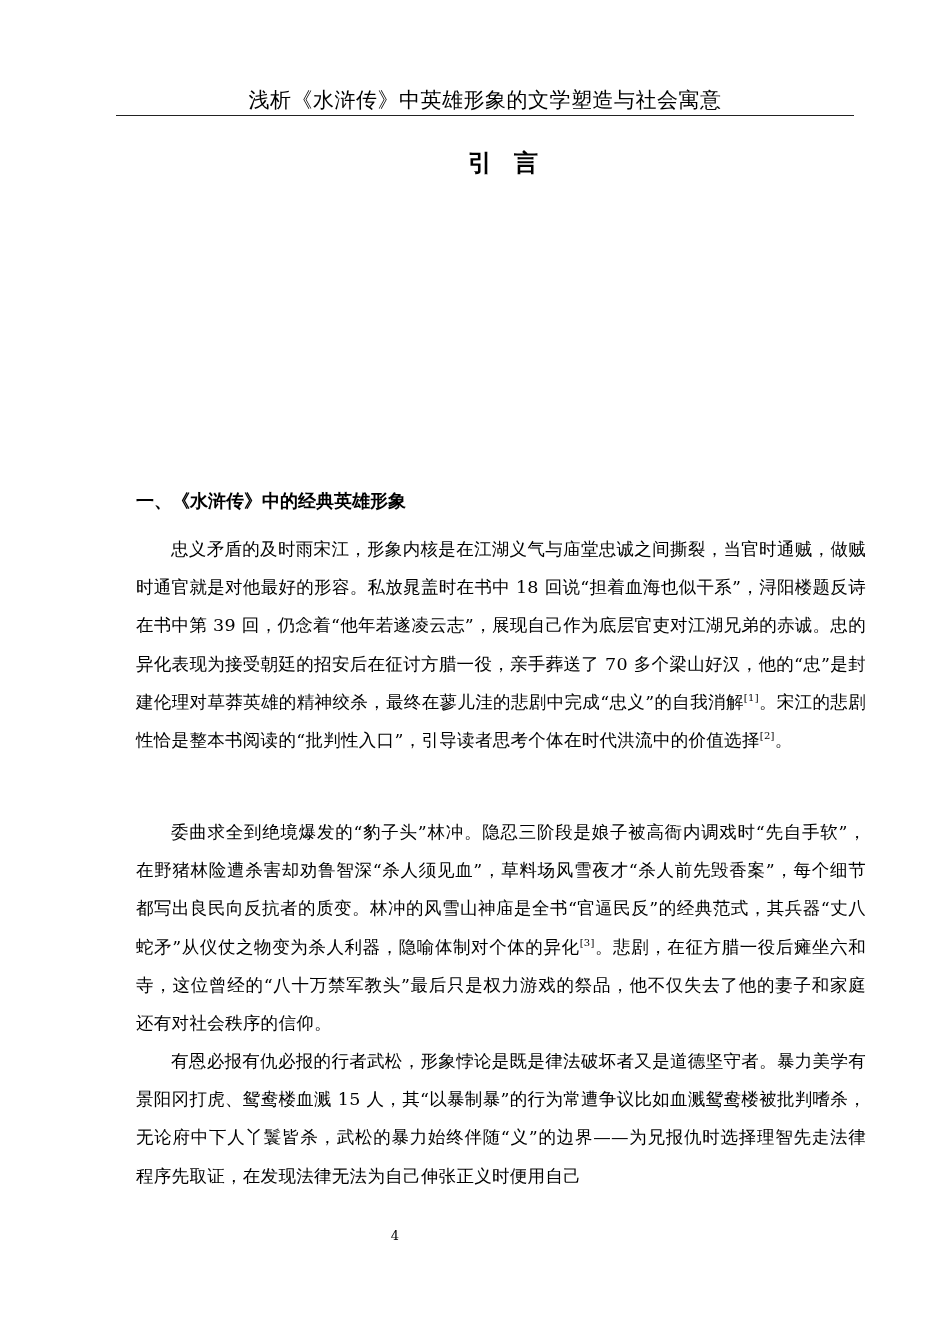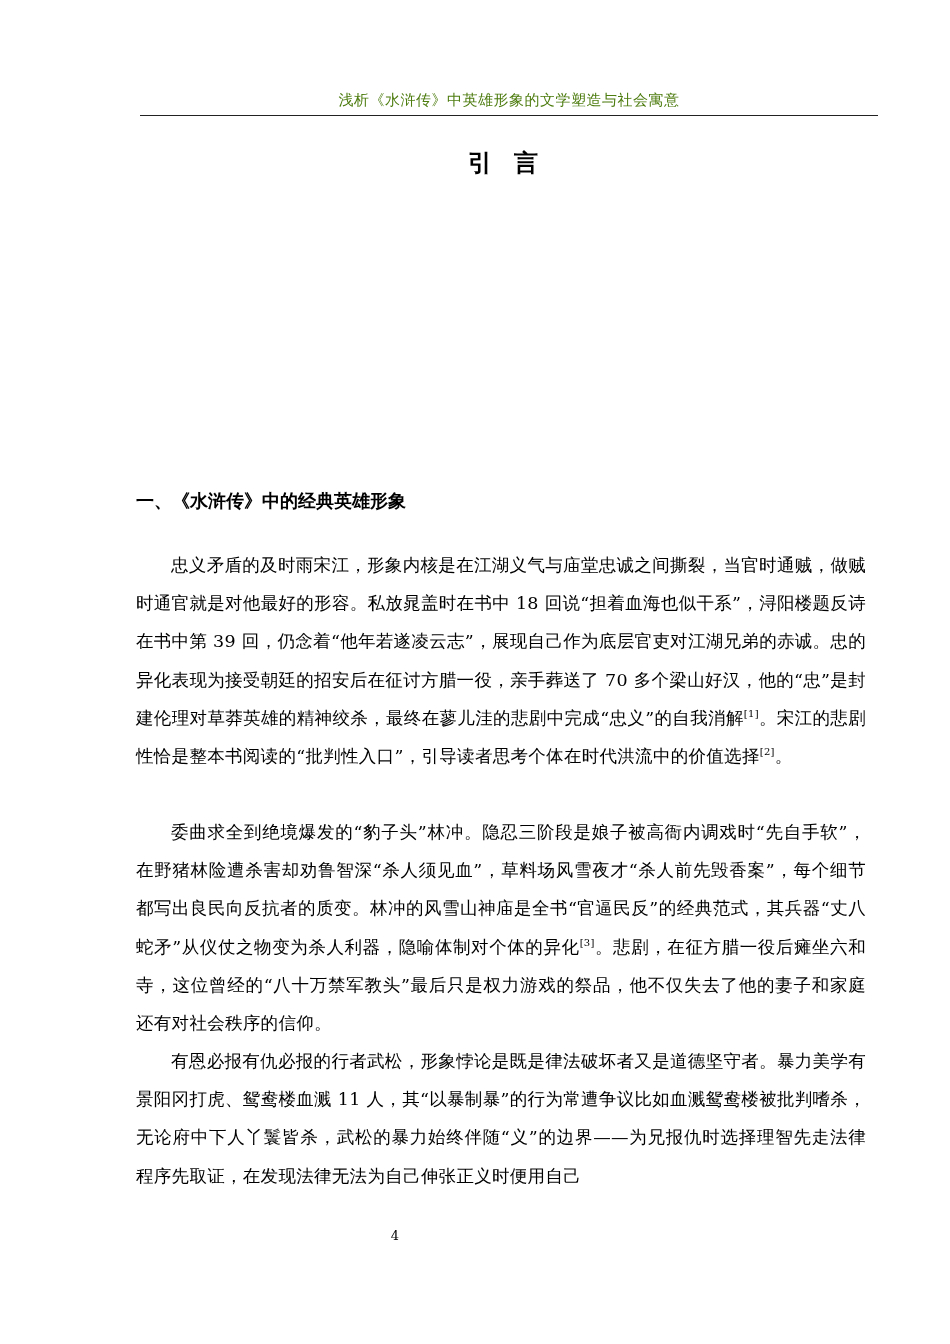--- a/index.html
+++ b/index.html
@@ -17,29 +17,29 @@
     }
     .page {
       position: absolute;
       left: 0; top: 0;
       width: 950px;
       height: 1344px;
       background: #ffffff;
     }
     .running-header {
       position: absolute;
-      left: 140px;
+      left: 116px;
       top: 88px;
       width: 738px;
       height: 27px;
       text-align: center;
-      font-size: 15px;
+      font-size: 21px;
       line-height: 24px;
       letter-spacing: 0.5px;
-      color: #4d7c0f;
+      color: #000000;
       border-bottom: 1.5px solid #222;
     }
     .section-title {
       position: absolute;
       left: 0;
       top: 146px;
       width: 950px;
       text-align: center;
       font-family: "DejaVu Sans", "Liberation Sans", sans-serif;
       font-weight: bold;
@@ -88,27 +88,27 @@
 
 <div class="page">
 
   <div class="running-header">浅析《水浒传》中英雄形象的文学塑造与社会寓意</div>
 
   <div class="section-title">引言</div>
 
 
   <div class="chapter-heading">一、《水浒传》中的经典英雄形象</div>
 
-  <div class="body-para" style="top:546px;">
+  <div class="body-para" style="top:530px;">
     <span>忠义矛盾的及时雨宋江，形象内核是在江湖义气与庙堂忠诚之间撕裂，当官时通贼，做贼时通官就是对他最好的形容。私放晁盖时在书中 18 回说“担着血海也似干系”，浔阳楼题反诗在书中第 39 回，仍念着“他年若遂凌云志”，展现自己作为底层官吏对江湖兄弟的赤诚。忠的异化表现为接受朝廷的招安后在征讨方腊一役，亲手葬送了 70 多个梁山好汉，他的“忠”是封建伦理对草莽英雄的精神绞杀，最终在蓼儿洼的悲剧中完成“忠义”的自我消解</span><sup>[1]</sup><span>。宋江的悲剧性恰是整本书阅读的“批判性入口”，引导读者思考个体在时代洪流中的价值选择</span><sup>[2]</sup><span>。</span>
   </div>
 
   <div class="body-para" style="top:813px;">
     <span>委曲求全到绝境爆发的“豹子头”林冲。隐忍三阶段是娘子被高衙内调戏时“先自手软”，在野猪林险遭杀害却劝鲁智深“杀人须见血”，草料场风雪夜才“杀人前先毁香案”，每个细节都写出良民向反抗者的质变。林冲的风雪山神庙是全书“官逼民反”的经典范式，其兵器“丈八蛇矛”从仪仗之物变为杀人利器，隐喻体制对个体的异化</span><sup>[3]</sup><span>。悲剧，在征方腊一役后瘫坐六和寺，这位曾经的“八十万禁军教头”最后只是权力游戏的祭品，他不仅失去了他的妻子和家庭还有对社会秩序的信仰。</span>
   </div>
 
   <div class="body-para" style="top:1042px;">
-    <span>有恩必报有仇必报的行者武松，形象悖论是既是律法破坏者又是道德坚守者。暴力美学有景阳冈打虎、鸳鸯楼血溅 11 人，其“以暴制暴”的行为常遭争议比如血溅鸳鸯楼被批判嗜杀，无论府中下人丫鬟皆杀，武松的暴力始终伴随“义”的边界——为兄报仇时选择理智先走法律程序先取证，在发现法律无法为自己伸张正义时便用自己</span>
+    <span>有恩必报有仇必报的行者武松，形象悖论是既是律法破坏者又是道德坚守者。暴力美学有景阳冈打虎、鸳鸯楼血溅 15 人，其“以暴制暴”的行为常遭争议比如血溅鸳鸯楼被批判嗜杀，无论府中下人丫鬟皆杀，武松的暴力始终伴随“义”的边界——为兄报仇时选择理智先走法律程序先取证，在发现法律无法为自己伸张正义时便用自己</span>
   </div>
 
   <div class="page-number">4</div>
 
 </div>
 
 </body></html>

